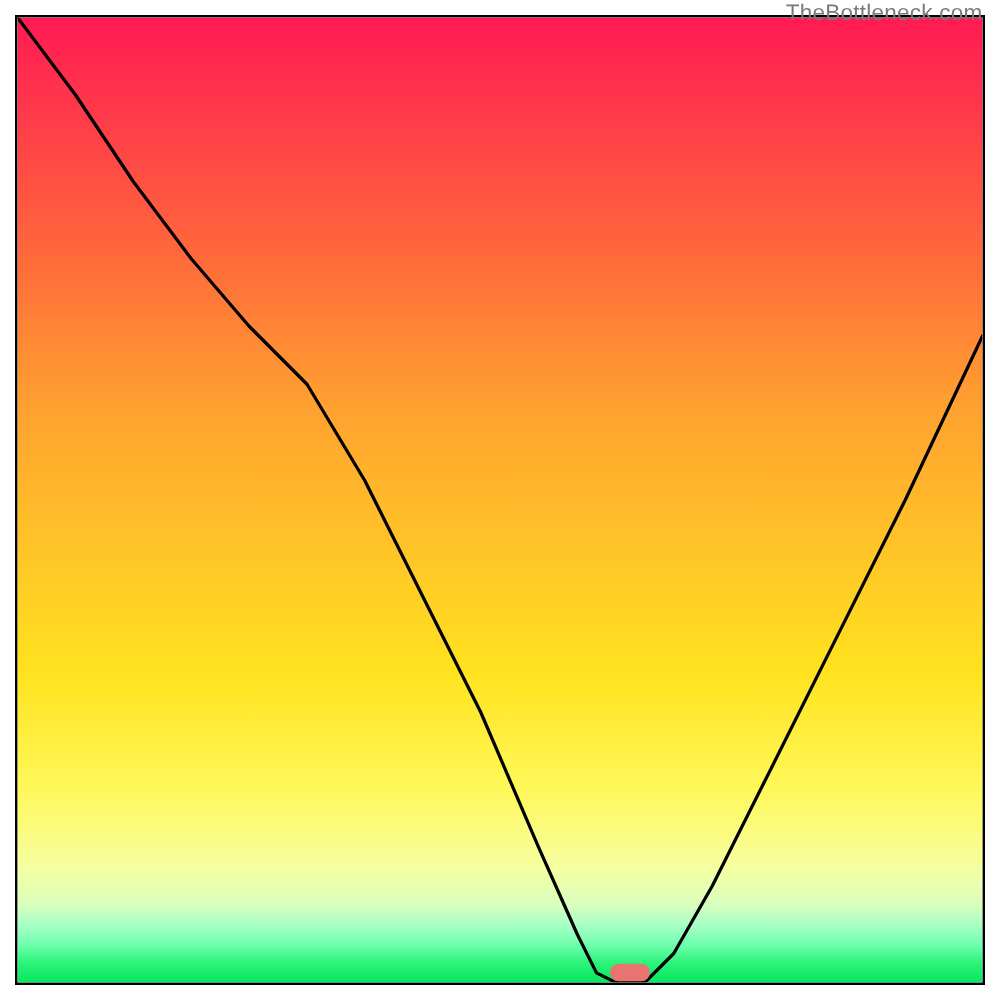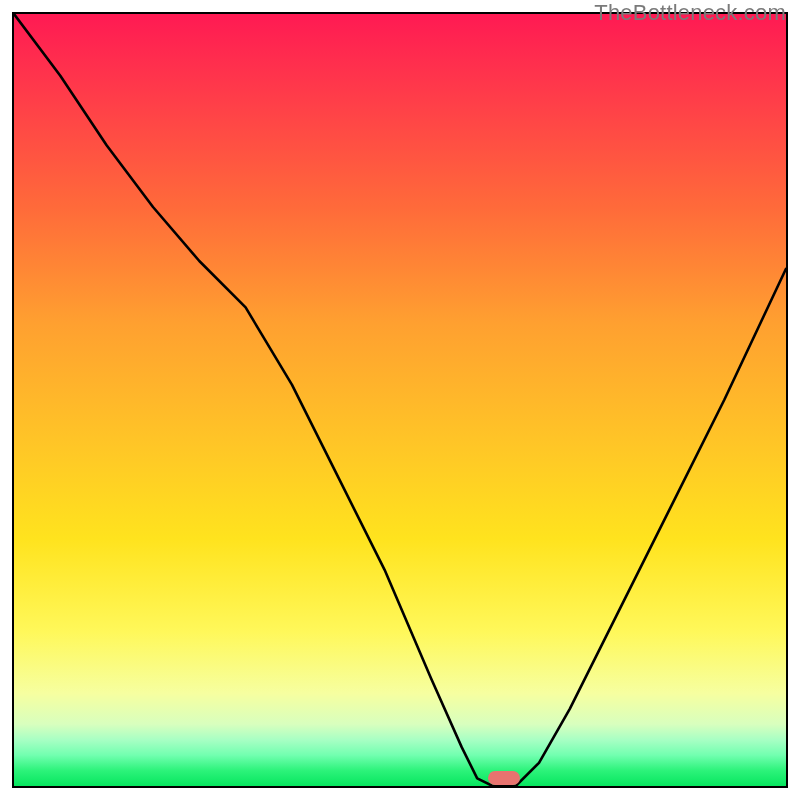--- a/index.html
+++ b/index.html
@@ -57,21 +57,21 @@
     width: 32px;
     height: 14px;
     border-radius: 7px;
     background: #e8736f;
     transform: translate(-50%, -50%);
   }
   .watermark {
     position: absolute;
     top: 0px;
     right: 14px;
-    font-size: 22px;
+    font-size: 18px;
     font-weight: 500;
     color: #7a7a7a;
     letter-spacing: 0.2px;
     user-select: none;
   }
 </style>
 </head>
 <body>
 
 <div class="chart-container">

